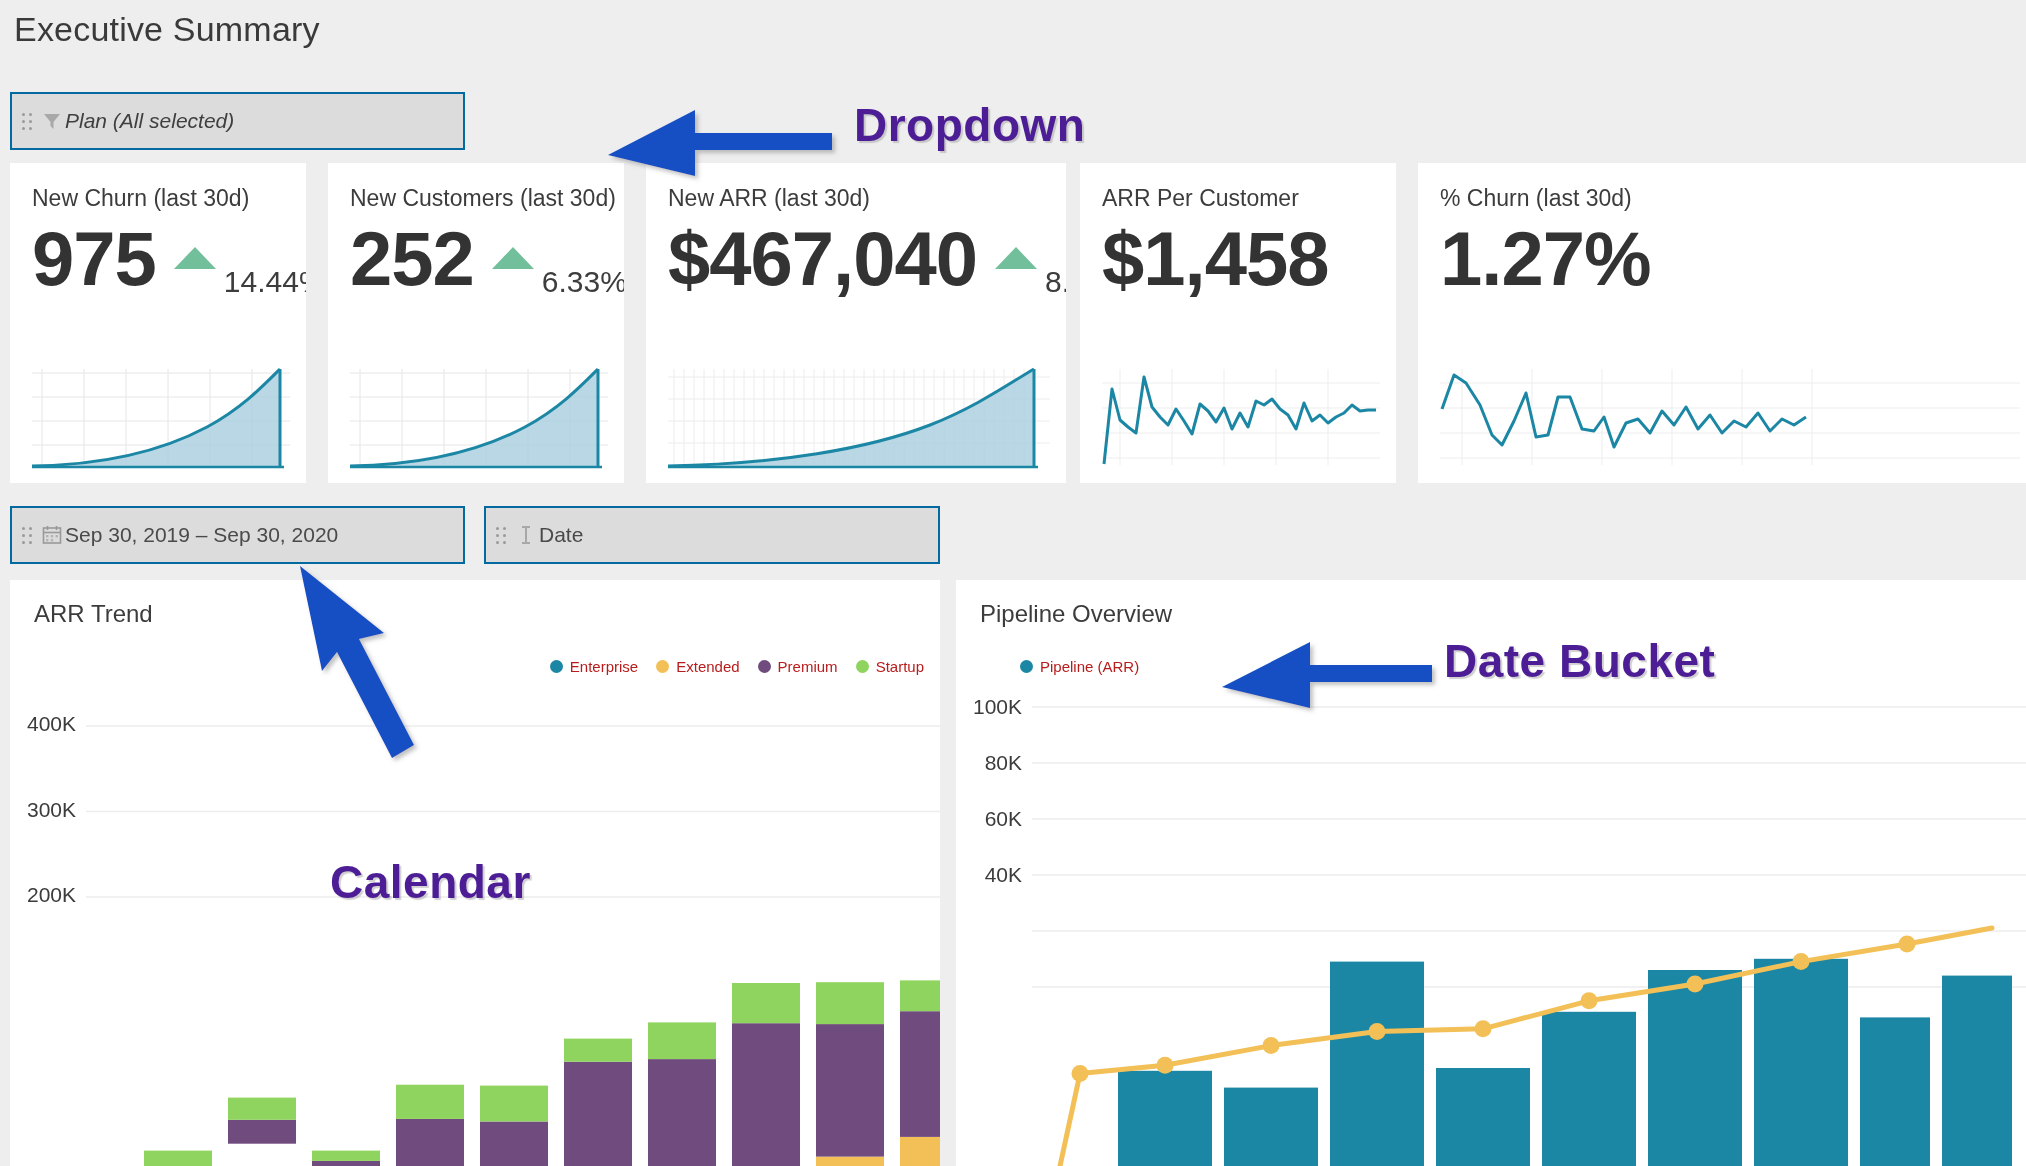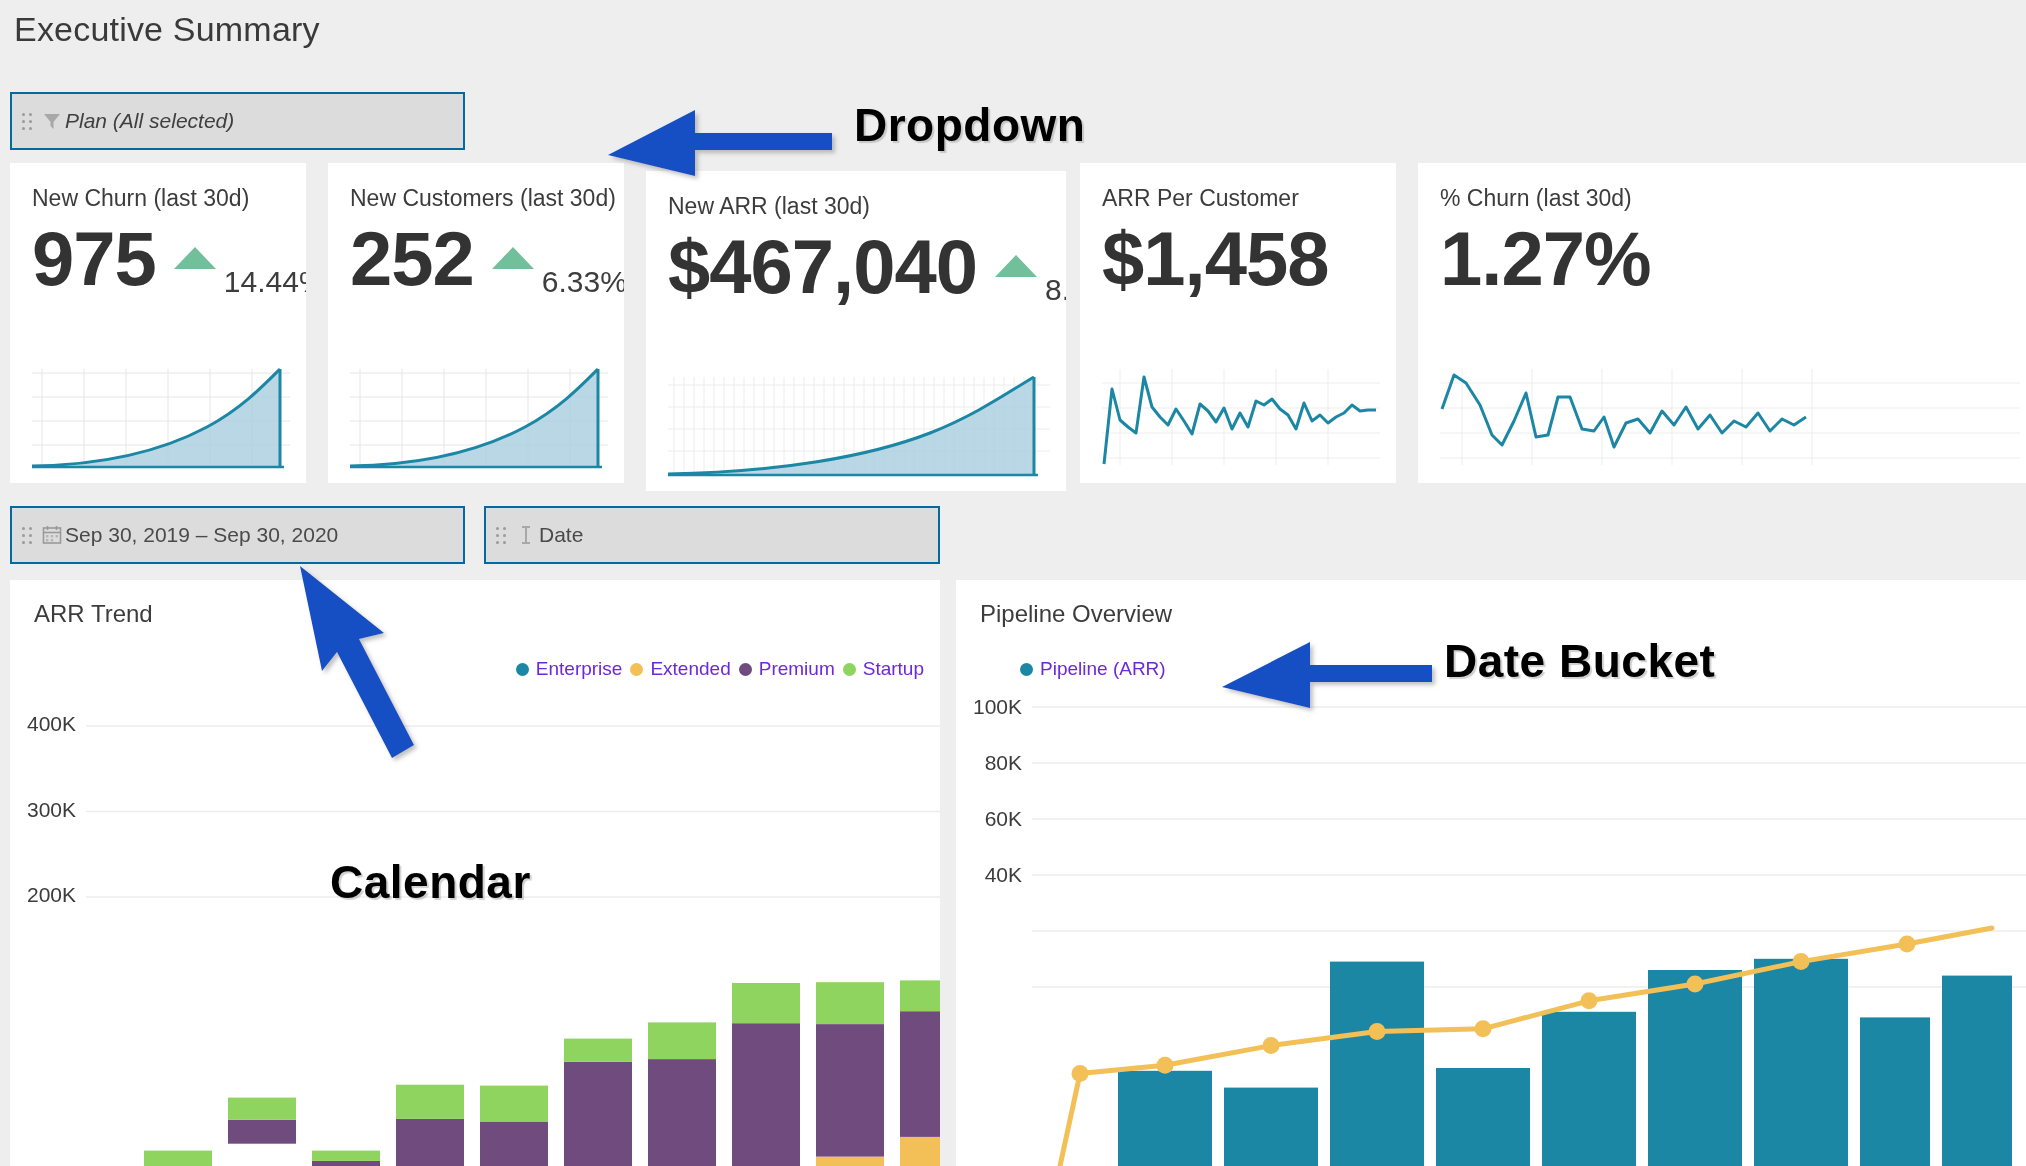--- a/index.html
+++ b/index.html
@@ -50,30 +50,30 @@
   }
   .kpi-pct{font-size:30px;color:#3d3d3d;margin-left:6px;position:relative;top:8px;white-space:nowrap;}
   .spark{position:absolute;left:22px;bottom:12px;}
 
   
   .panel{position:absolute;background:#ffffff;box-sizing:border-box;overflow:hidden;}
   .panel-title{position:absolute;left:24px;top:20px;font-size:24px;color:#3c3c3c;}
   #panel-arr{left:10px;top:580px;width:930px;height:586px;}
   #panel-pipe{left:956px;top:580px;width:1070px;height:586px;}
 
-  .legend{position:absolute;display:flex;align-items:center;gap:8px;font-size:19px;color:#6d28d9;}
+  .legend{position:absolute;display:flex;align-items:center;gap:18px;font-size:15px;color:#b91c1c;}
   .legend .li{display:flex;align-items:center;gap:7px;white-space:nowrap;}
   .dot{width:13px;height:13px;border-radius:50%;display:inline-block;}
   #legend-arr{right:16px;top:78px;}
   #legend-pipe{left:1020px;top:78px;}
 
   .axis-label{position:absolute;font-size:21px;color:#3c3c3c;text-align:right;}
 
   
-  .anno{position:absolute;font-weight:700;color:#000000;
+  .anno{position:absolute;font-weight:700;color:#4c1d95;
         font-size:46px;letter-spacing:.5px;white-space:nowrap;
         text-shadow:2px 2px 1px rgba(150,150,150,.45);}
   svg.ovl{position:absolute;left:0;top:0;width:2026px;height:1166px;pointer-events:none;}
 </style>
 </head>
 <body>
 
 <div class="page-title">Executive Summary</div>
 
 <div class="filter" id="filter-plan">
@@ -190,21 +190,21 @@
       <line x1="178" y1="6" x2="178" y2="104"></line>
         <line x1="220" y1="6" x2="220" y2="104"></line>
     </g>
     <path d="M0,103 C70,102 130,88 175,64 C210,45 232,22 248,6 L248,104 L0,104 Z" fill="#a9cede" opacity=".82"></path>
     <path d="M0,103 C70,102 130,88 175,64 C210,45 232,22 248,6" fill="none" stroke="#1b87a4" stroke-width="3"></path>
     <line x1="248" y1="6" x2="248" y2="104" stroke="#1b87a4" stroke-width="3"></line>
     <line x1="0" y1="104" x2="252" y2="104" stroke="#1b87a4" stroke-width="2.5"></line>
   </svg>
 </div>
 
-<div class="kpi" style="left:646px;width:420px;margin-top:8px;">
+<div class="kpi" style="left:646px;width:420px;">
   <div class="kpi-title">New ARR (last 30d)</div>
   <div class="kpi-row">
     <span class="kpi-value">$467,040</span>
     <span class="kpi-delta">
       <span class="tri-up"></span>
       <span class="kpi-pct">8.41%</span>
     </span>
   </div>
   <svg class="spark" width="382" height="108" viewBox="0 0 382 108">
     <g stroke="#ececec" stroke-width="1">

